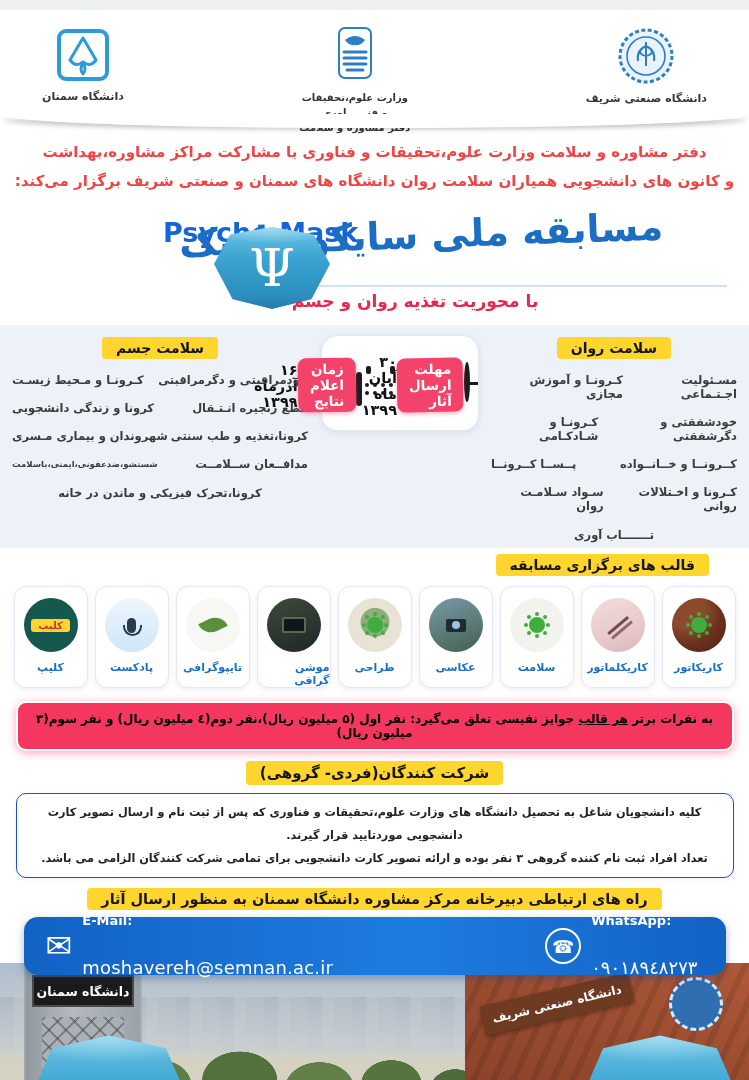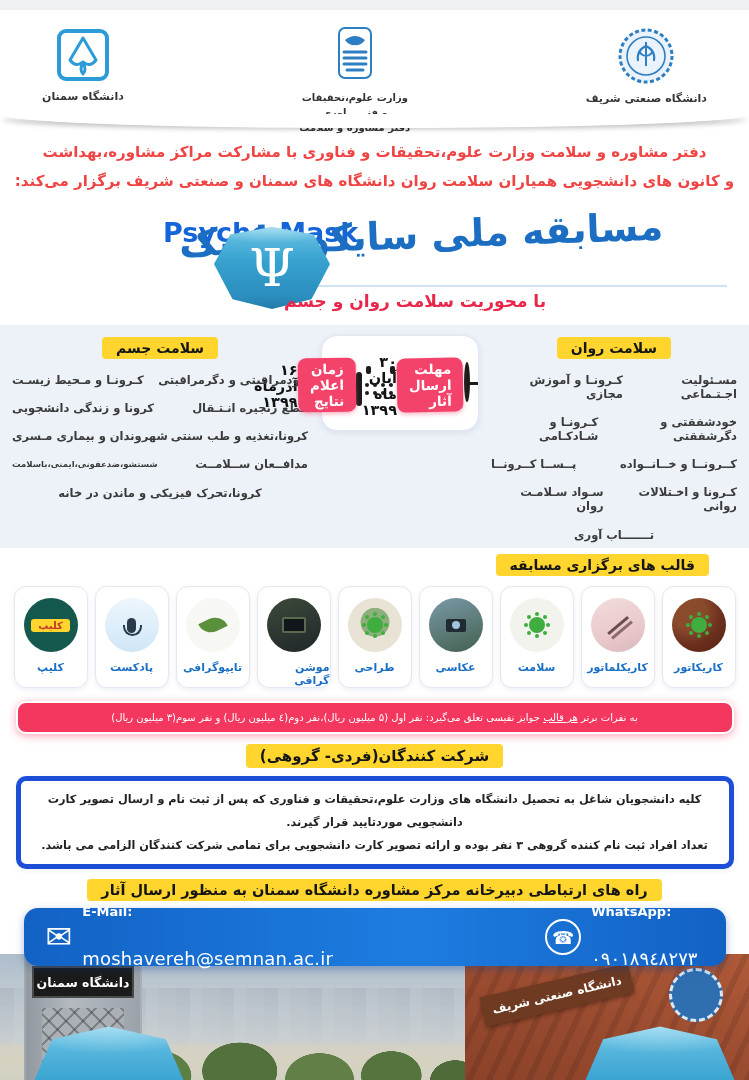--- a/index.html
+++ b/index.html
@@ -97,28 +97,28 @@
   .camera::after{content:"";position:absolute;left:6px;top:2.5px;width:8px;height:8px;border-radius:50%;background:#9fc3d8;}
   .leaf{width:26px;height:14px;background:#5a8f3c;border-radius:0 14px 0 14px;transform:rotate(-25deg);}
   .screen{width:24px;height:16px;background:#11161a;border:2px solid #5a6a50;border-radius:2px;}
   .mic{width:9px;height:15px;background:#2b3a4a;border-radius:5px;position:relative;}
   .mic::after{content:"";position:absolute;left:-4px;top:7px;width:15px;height:9px;border:2px solid #2b3a4a;
     border-top:none;border-radius:0 0 10px 10px;}
   .clip-badge{background:#ffd52e;color:#c0392b;font-size:10px;font-weight:bold;padding:1px 7px;border-radius:3px;}
 
   
   .prize{margin:13px auto 0;width:718px;background:#f4375f;border:2px solid #fff;border-radius:10px;
-    box-shadow:0 2px 8px rgba(244,55,95,.45);color:#ffffff;font-weight:normal;font-size:10px;
+    box-shadow:0 2px 8px rgba(244,55,95,.45);color:#000000;font-weight:bold;font-size:12px;
     text-align:center;padding:9px 4px;}
   .prize .u{text-decoration:underline;}
 
   
   .participants{margin-top:10px;}
   .participants .badge-yellow{margin:0 auto 8px;font-size:15px;}
-  .part-card{width:718px;margin:0 auto;background:#fff;border:5px solid #1d4ed8;border-radius:10px;
+  .part-card{width:718px;margin:0 auto;background:#fff;border:1px solid #1d4ed8;border-radius:10px;
     box-shadow:0 2px 5px rgba(80,100,150,.08);padding:7px 10px;font-size:11.3px;font-weight:bold;
     color:#222;text-align:center;line-height:2.05;}
 
   
   .contact{margin-top:10px;position:relative;z-index:3;}
   .contact .badge-yellow{margin:0 auto 7px;font-size:14.5px;}
   .contact-bar{width:702px;height:58px;margin:0 auto -12px;border-radius:14px;
     background:linear-gradient(90deg,#1262c4,#1e7ce0 55%,#1262c4);
     display:flex;direction:ltr;align-items:center;justify-content:space-between;
     padding:0 28px 0 22px;color:#fff;box-shadow:0 3px 8px rgba(10,60,140,.35);}
@@ -213,21 +213,21 @@
     <div>و کانون های دانشجویی همیاران سلامت روان دانشگاه های سمنان و صنعتی شریف برگزار می‌کند:</div>
   </div>
 
   <div class="title-wrap">
     <div class="title-en">Psycho Mask</div>
     <div class="title-fa">مسابقه ملی سایکو ماسک</div>
     <div class="title-line"></div>
     <div class="mask title-mask">
       <span class="psi">Ψ</span>
     </div>
-    <div class="title-sub">با محوریت سلامت روان و جسم</div>
+    <div class="title-sub">با محوریت تغذیه روان و جسم</div>
   </div>
 
   <div class="topics">
 
     <div class="topic-col col-mental">
       <span class="badge-yellow">سلامت روان</span>
       <div class="topic-row">
         <span>مسـئولیت اجـتـماعی</span>
         <span>کـرونـا و آموزش مجازی</span>
       </div>

